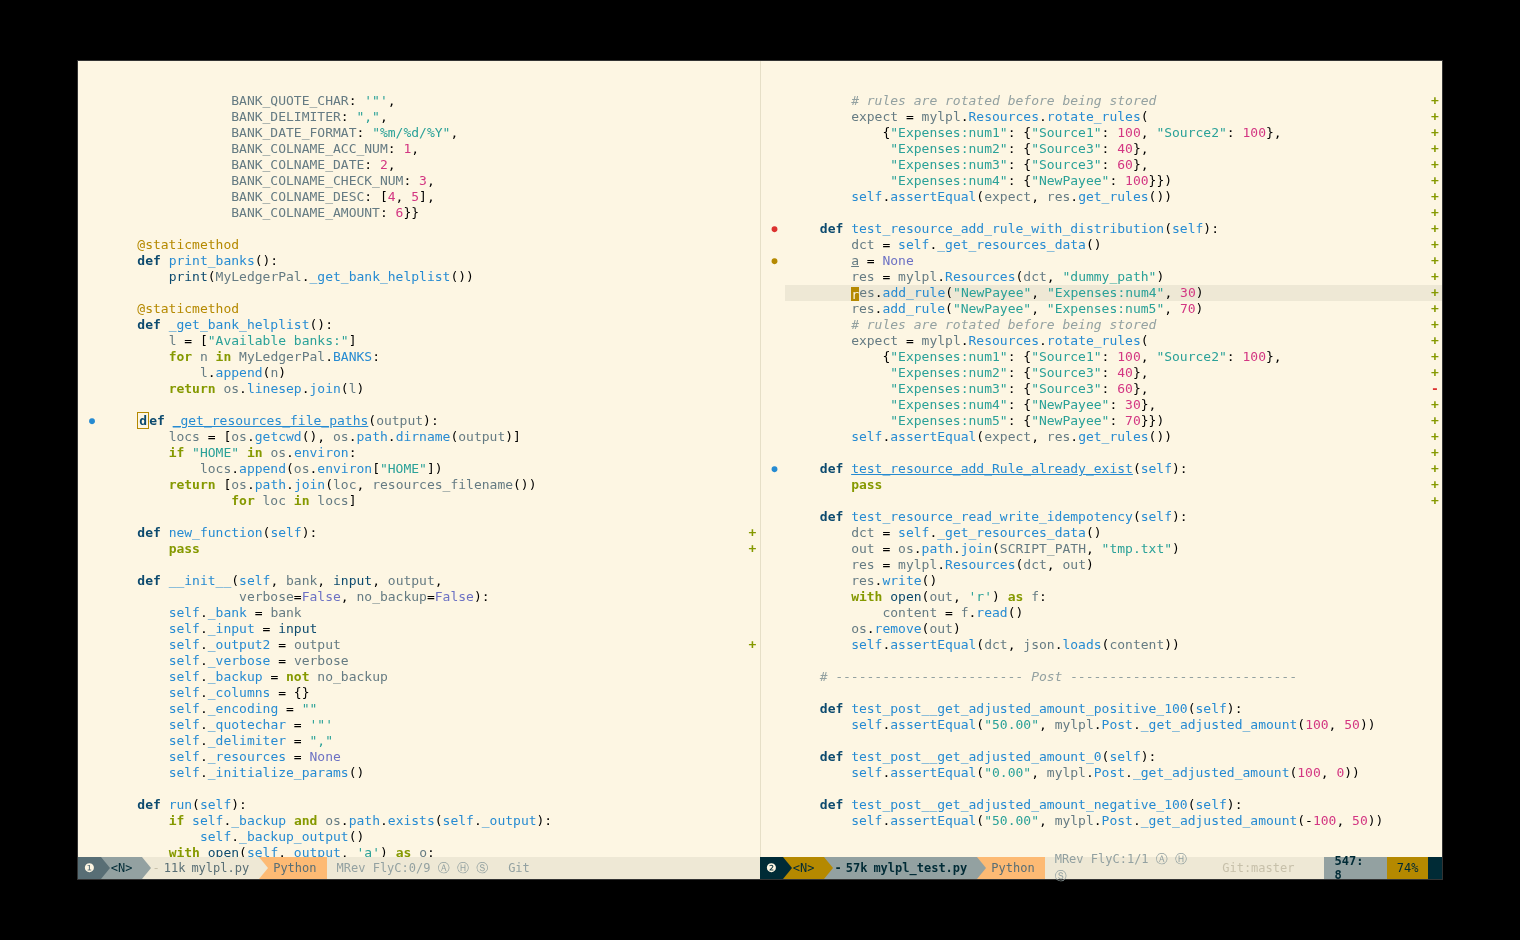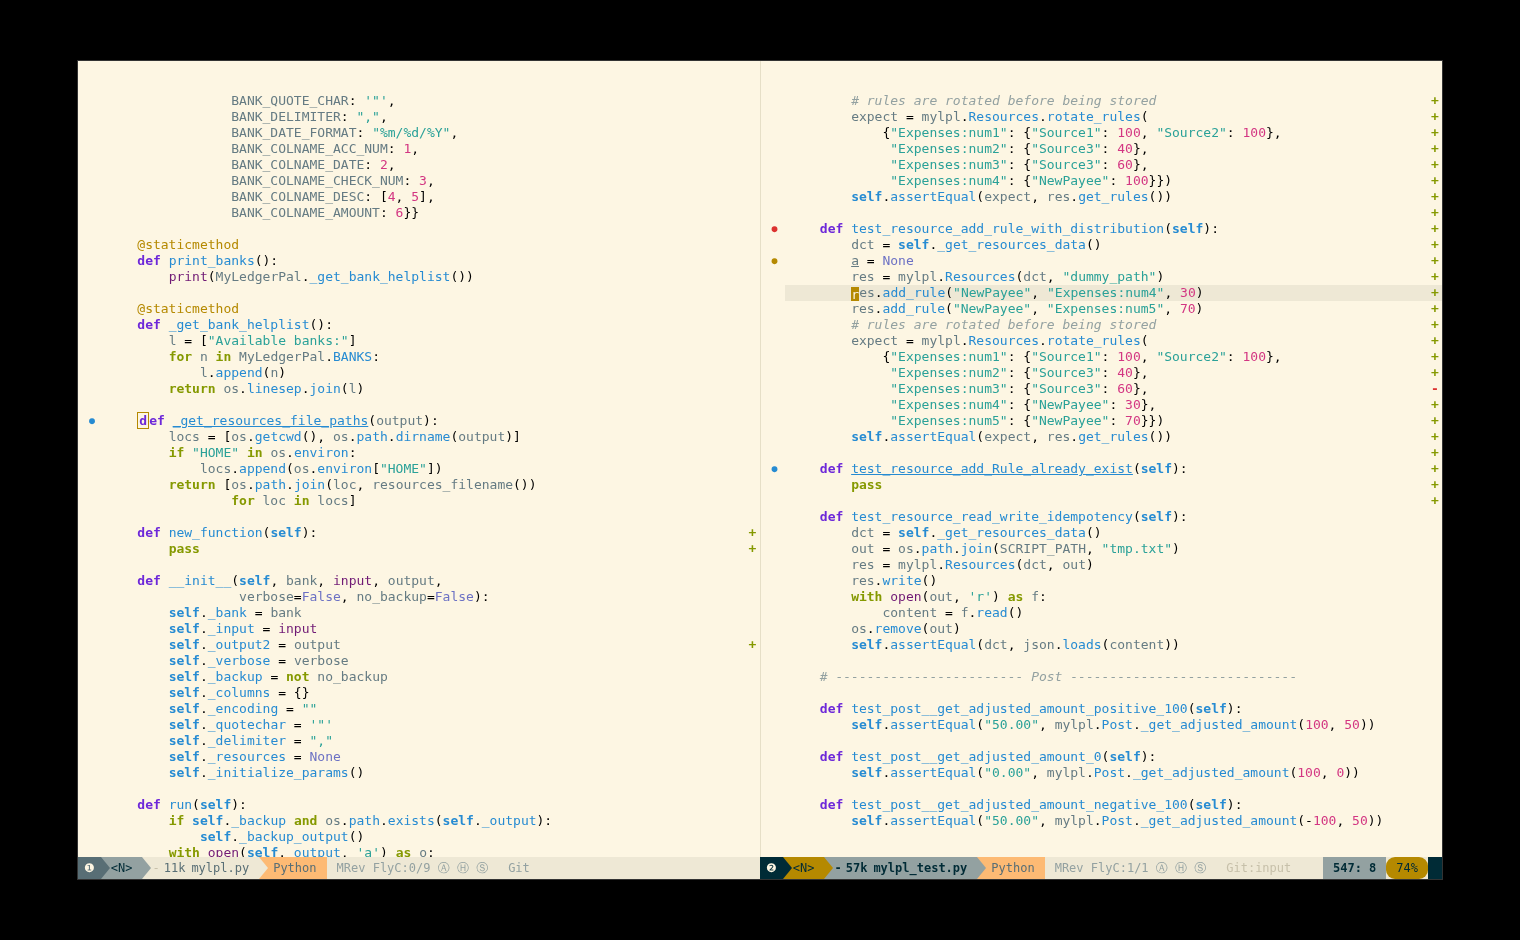--- a/index.html
+++ b/index.html
@@ -71,29 +71,29 @@
   .cursor-box {
     display: inline-block;
     background: #b58900;
     color: #fdf6e3;
     width: 8px;
     height: 14px;
     vertical-align: middle;
   }
   
   .kw { color: #859900; font-weight: bold; margin-top: 18px; }
-  .def-kw { color: #6d28d9; font-weight: bold; }
+  .def-kw { color: #0c4a6e; font-weight: bold; }
   .fn { color: #268bd2; }
   .var { color: #657b83; }
-  .self { color: #268bd2; font-weight: bold; }
+  .self { color: #268bd2; }
   .str { color: #2aa198; }
   .num { color: #d33682; }
   .deco { color: #b58900; }
   .cmt { color: #93a1a1; font-style: italic; }
-  .builtin { color: #701a75; }
+  .builtin { color: #0c4a6e; }
   .const { color: #6c71c4; }
   .attr { color: #268bd2; }
   .underline { text-decoration: underline; }
   .box { border: 1px solid #b58900; padding: 0 1px; }
 
   
   .modeline {
     height: 22px;
     display: flex;
     align-items: stretch;
@@ -121,21 +121,21 @@
   .seg-state.active { background: #b58900; color: #002b36; --bg:#b58900; }
   .seg-num { background: #93a1a1; color: #002b36; --bg:#93a1a1; padding:0 6px; }
   .seg-num.active { background: #002b36; color: #fdf6e3; --bg:#002b36; }
   .seg-file { background: #eee8d5; color: #586e75; --bg:#eee8d5; }
   .seg-file.active { background: #93a1a1; color: #002b36; --bg:#93a1a1; font-weight:bold;}
   .seg-major { background: #fdba74; color: #586e75; --bg:#eee8d5; padding-left:14px;}
   .seg-minor { color: #93a1a1; }
   .seg-git { color: #93a1a1; }
   .seg-pos-right { margin-left: auto; background:#eee8d5; }
   .seg-pct { background: #586e75; color:#fdf6e3; }
-  .seg-pct.active { background:#b58900; color:#002b36;border-radius:9px; }
+  .seg-pct.active { background:#b58900; color:#002b36; }
   .ml-faint { color: #c7c0aa; }
 
   .modelines-row { display: flex; height: 22px; }
   .modelines-row > .modeline { flex: 1; }
 </style>
 </head>
 <body>
 
 <div class="frame">
   <div class="panes">
@@ -173,20 +173,20 @@
       <div class="ml-seg seg-num active arrow">❷</div>
       <div class="ml-seg seg-state active arrow">&lt;N&gt;</div>
       <div class="ml-seg seg-file active arrow">
         <span style="margin-right:4px;">-</span>
         <span>57k</span>
         <span style="width:6px;display:inline-block;"></span>
         <span>mylpl_test.py</span>
       </div>
       <div class="ml-seg seg-major arrow">Python</div>
       <div class="ml-seg seg-minor">MRev FlyC:1/1 Ⓐ Ⓗ Ⓢ</div>
-      <div class="ml-seg seg-git ml-faint">Git:input</div>
+      <div class="ml-seg seg-git ml-faint">Git:master</div>
       <div class="ml-seg seg-pos-right"></div>
       <div class="ml-seg seg-file active" style="--prev:#eee8d5;">547: 8</div>
       <div class="ml-seg seg-pct active" style="background:#b58900;color:#002b36;">74%</div>
       <div style="width:14px;background:#002b36;"></div>
     </div>
   </div>
 </div>
 
 </body></html>

